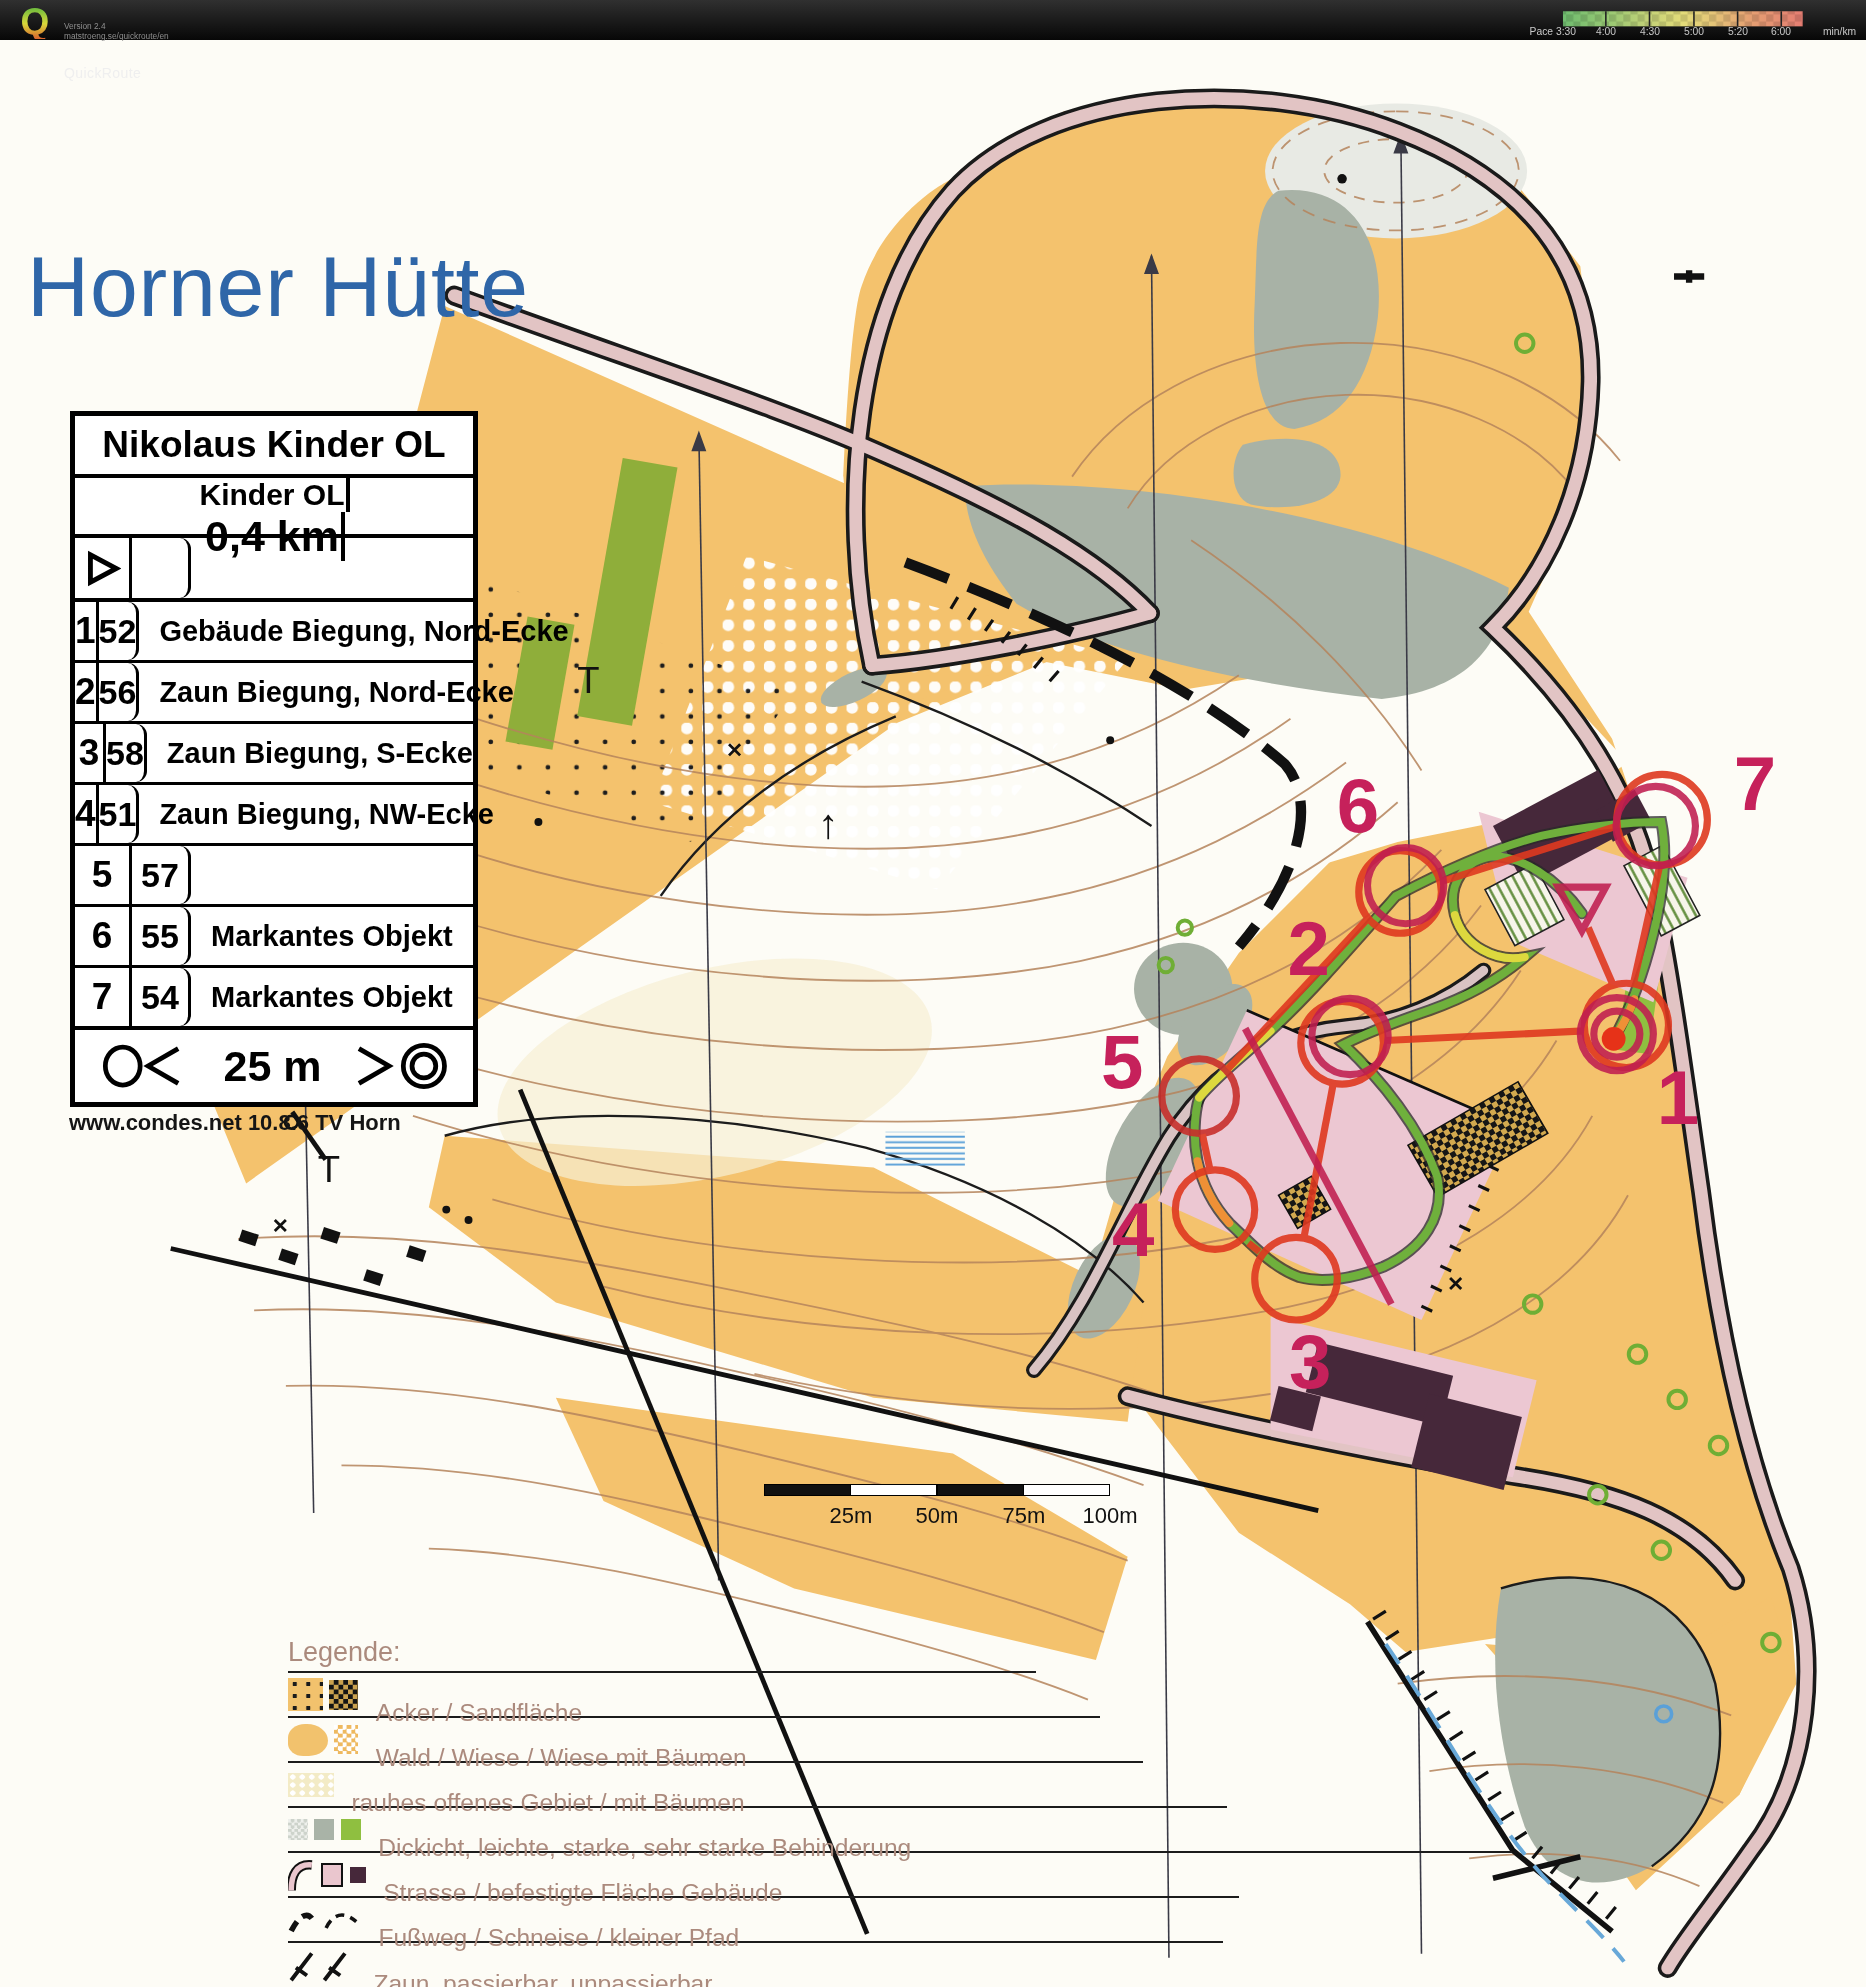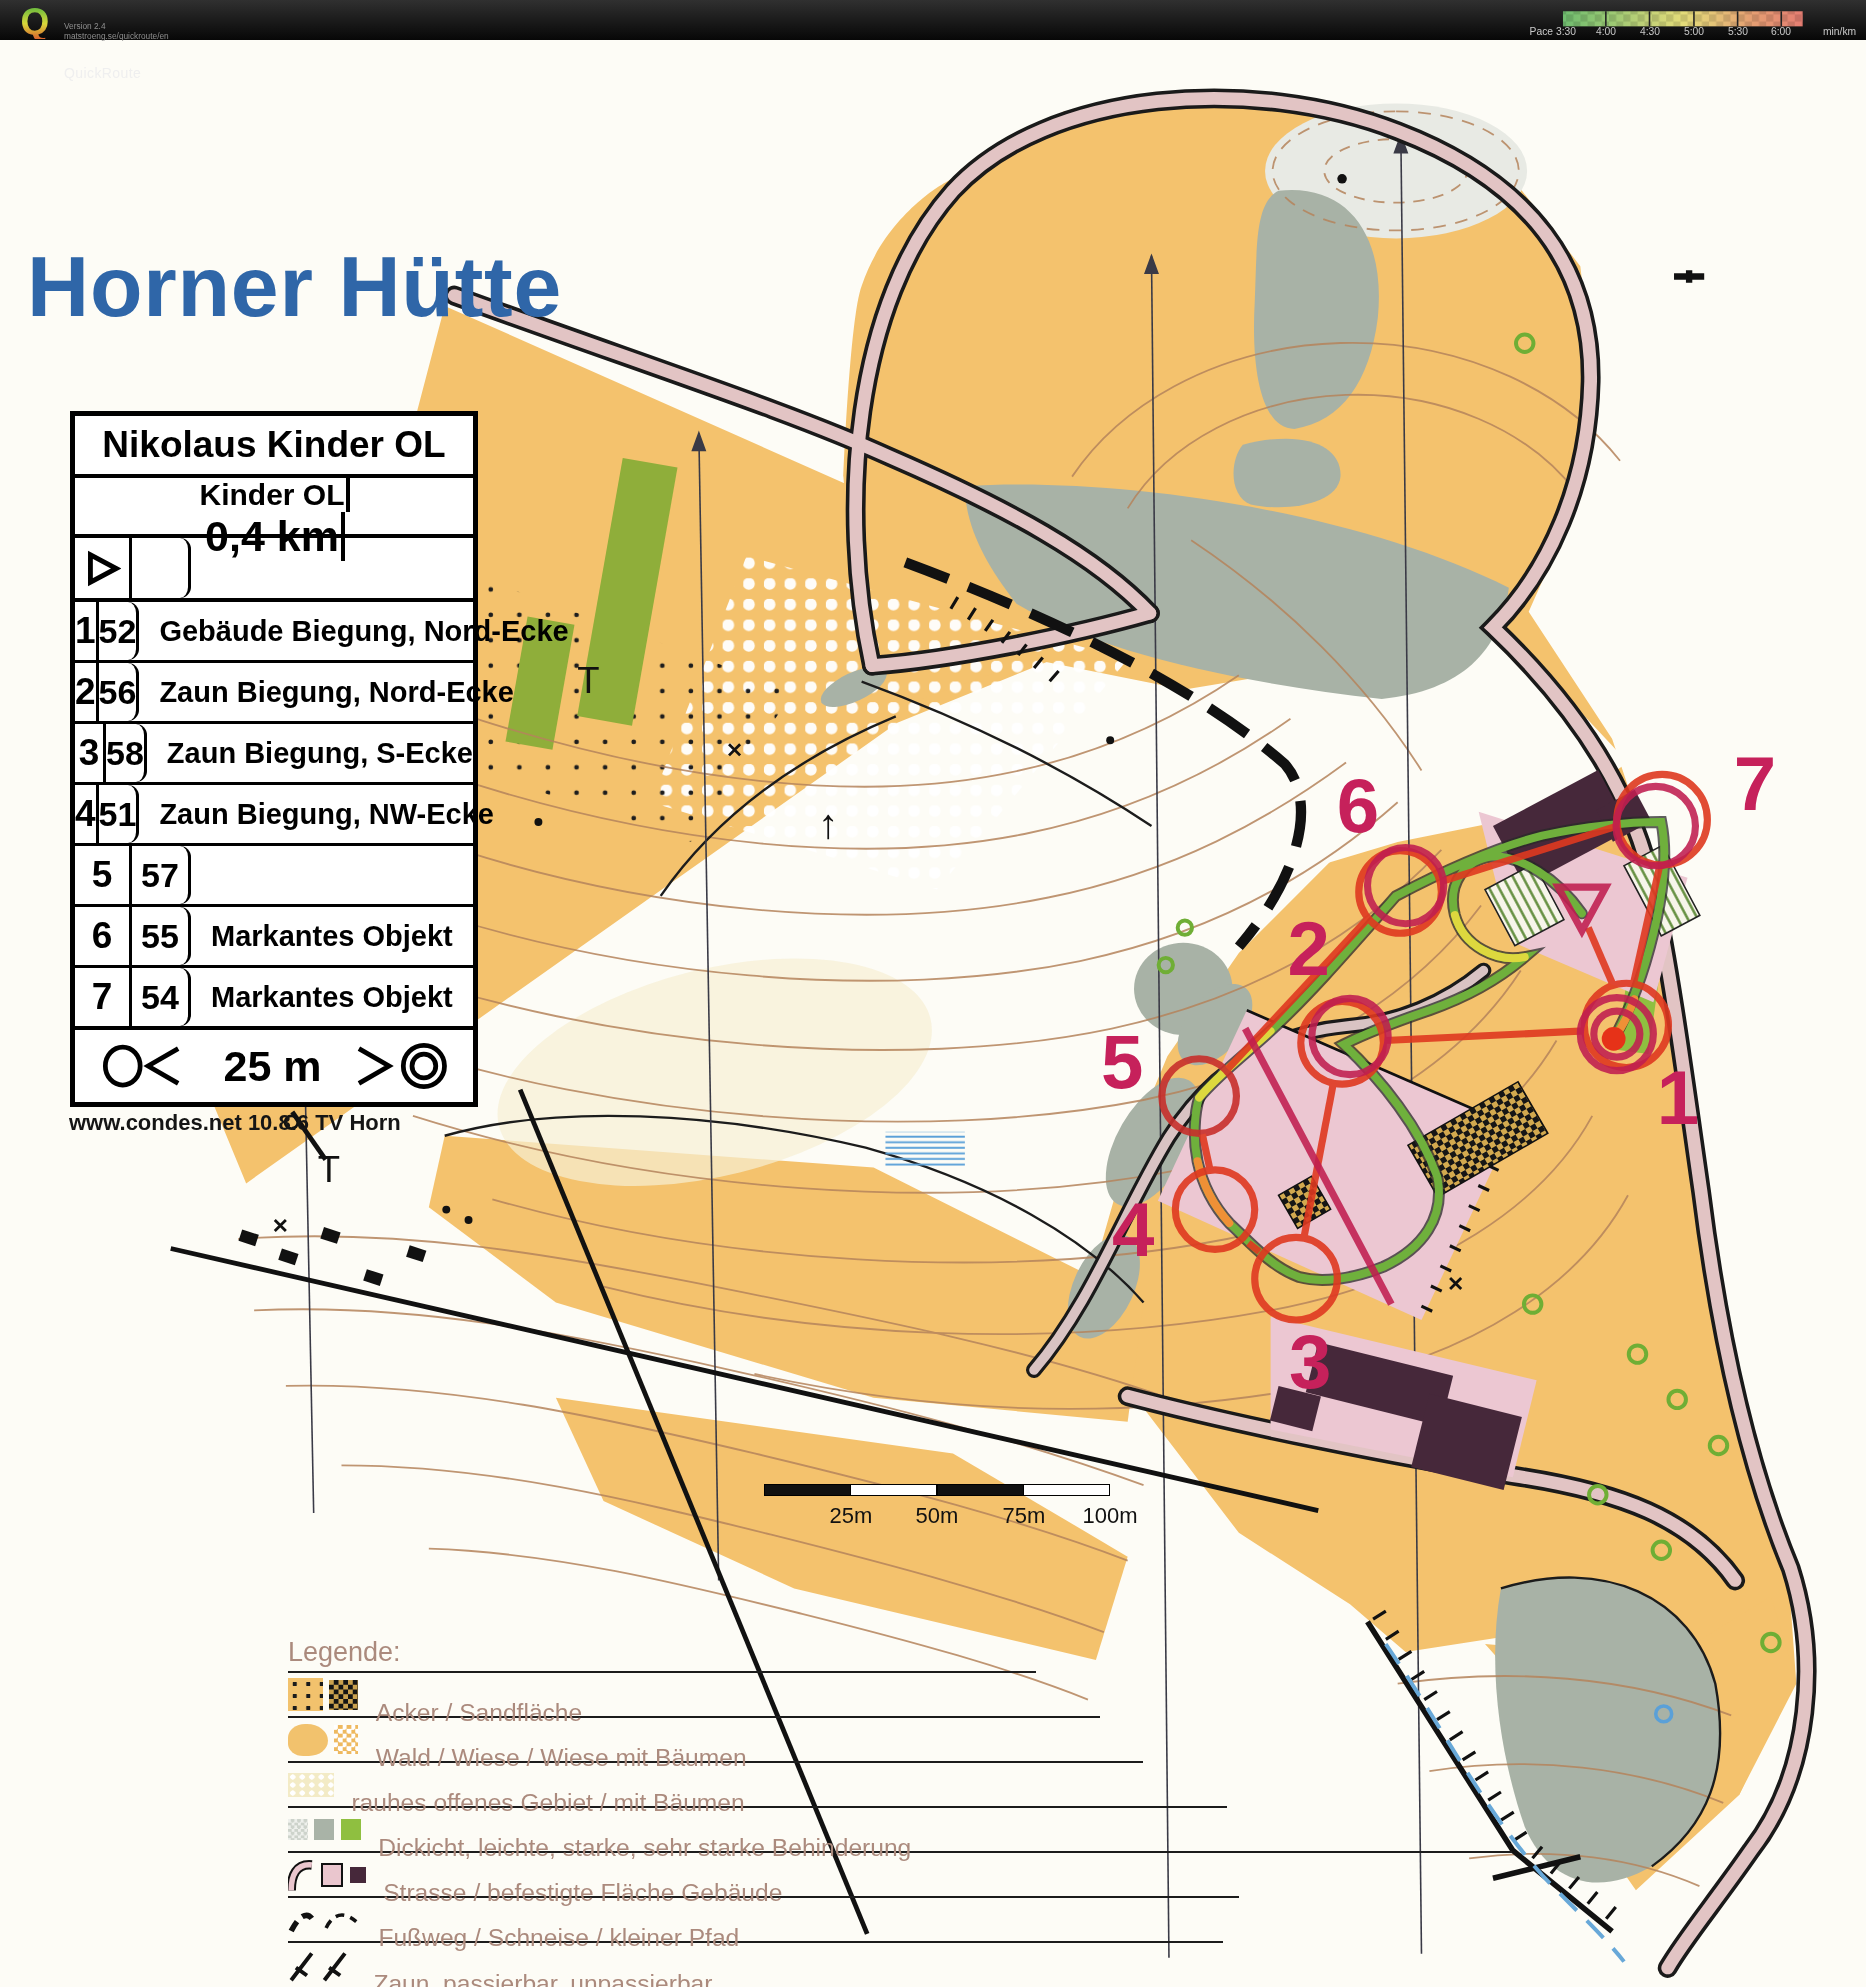--- a/index.html
+++ b/index.html
@@ -11,21 +11,21 @@
        background:linear-gradient(#303030,#070707);z-index:50;display:block;}
   .hdr .logo{position:absolute;left:17.5px;top:1.6px;width:37px;height:37px;}
   .hdr .app{position:absolute;left:64px;top:21px;font-size:14px;color:#efefef;letter-spacing:0.4px;margin-top:44px;}
   .hdr .ver{position:absolute;left:64px;top:21.4px;font-size:8.3px;color:#8f8f8f;}
   .hdr .url{position:absolute;left:64px;top:31px;font-size:8.3px;color:#8f8f8f;}
   .pace{position:absolute;left:1509px;top:0;width:358px;height:40px;}
   .pace .lbl{position:absolute;top:26px;font-size:10.3px;color:#c9c9c9;transform:translateX(-50%);white-space:nowrap;}
   .pace .lbl.left{transform:none;}
 
   
-  .map-title{position:absolute;left:27px;top:237px;font-size:86px;font-weight:bold;
+  .map-title{position:absolute;left:27px;top:237px;font-size:86px;font-weight:normal;
              color:#2f66a8;letter-spacing:0.8px;z-index:10;}
 
   
   .card{position:absolute;left:70px;top:411px;width:408px;z-index:10;background:#fff;
         border:5.6px solid #000;}
   .card .trow{display:flex;align-items:center;border-bottom:4px solid #000;}
   .card .title-row{height:62px;justify-content:center;font-size:37px;font-weight:bold;}
   .card .hdr-row{height:60px;font-size:30px;font-weight:bold;flex-direction:column;}
   .card .hdr-row .c-name{width:152px;text-align:center;border-right:4px solid #000;height:100%;
         display:flex;align-items:center;justify-content:center;}
@@ -382,21 +382,21 @@
             <line x1="233" y1="14" x2="233" y2="33"></line>
               <line x1="288" y1="14" x2="288" y2="33"></line>
             <line x1="343" y1="14" x2="343" y2="33"></line>
           </g>
         </g>
       </svg>
       <span class="lbl left" style="left:20.6px;"><span>Pace</span>&nbsp;<span>3:30</span></span>
       <span class="lbl" style="left:97px;">4:00</span>
       <span class="lbl" style="left:141px;">4:30</span>
       <span class="lbl" style="left:185px;">5:00</span>
-      <span class="lbl" style="left:229px;">5:30</span>
+      <span class="lbl" style="left:229px;">5:20</span>
       <span class="lbl" style="left:272px;">6:00</span>
       <span class="lbl left" style="left:314px;">min/km</span>
     </div>
   </div>
 
   <div class="map-title">Horner Hütte</div>
 
   <div class="card">
     <div class="trow title-row">Nikolaus Kinder OL</div>
     <div class="trow hdr-row">

